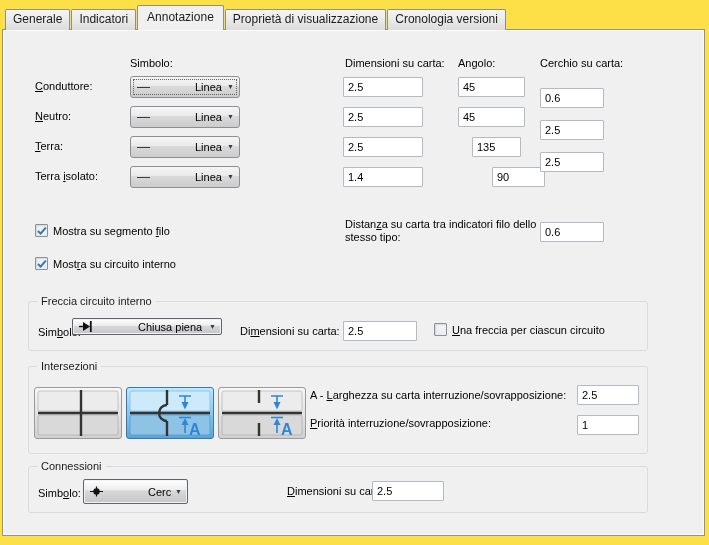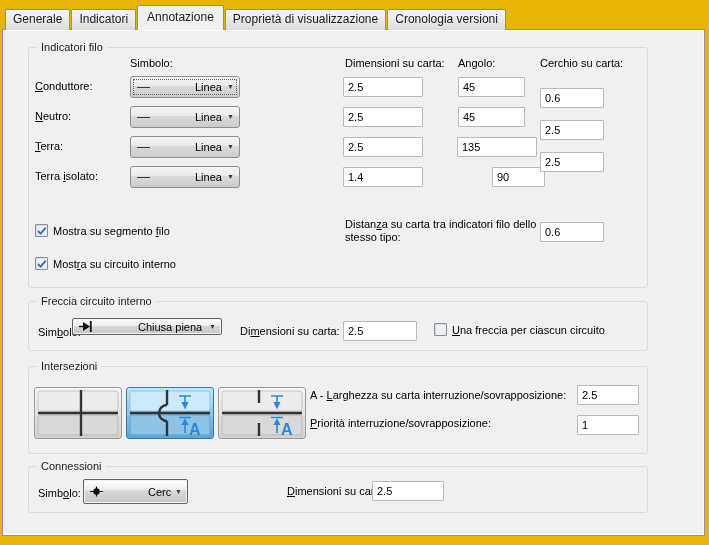--- a/index.html
+++ b/index.html
@@ -1,17 +1,17 @@
 <!DOCTYPE html>
 <html><head>
 <meta charset="utf-8">
 <style>
   html,body{margin:0;padding:0;}
   body{font-family:"Liberation Sans",sans-serif;}
-  #stage{position:relative;width:709px;height:545px;background:#eab308;overflow:hidden;}
+  #stage{position:relative;width:709px;height:545px;background:#fde047;overflow:hidden;}
   
   .tabs{position:absolute;left:5px;top:5px;height:25px;display:flex;align-items:flex-end;z-index:3;}
   .tab{box-sizing:border-box;height:21px;line-height:19px;padding:0 7px;margin-right:1px;
        border:1px solid #8c8e94;border-bottom:none;border-radius:2px 2px 0 0;
        background:linear-gradient(#f4f4f4,#ebebeb 45%,#dcdcdc);font-size:12px;color:#1b1b1b;cursor:default;}
   .tab.active{height:25px;line-height:23px;padding:0 9px;background:#f0f0f0;position:relative;z-index:4;}
   
   .page{position:absolute;left:2px;top:29px;width:701px;height:505px;border:1px solid #8f9295;
         background:#f0f0f0;box-shadow:inset 1px 1px 0 #fbfbfb,inset -1px -1px 0 #fbfbfb;z-index:1;}
   
@@ -60,23 +60,20 @@
   <div class="tabs">
     <div class="tab">Generale</div>
     <div class="tab">Indicatori</div>
     <div class="tab active">Annotazione</div>
     <div class="tab">Proprietà di visualizzazione</div>
     <div class="tab">Cronologia versioni</div>
   </div>
 
   <div class="page"></div>
 
-  <div class="group" style="left:28px;top:47px;width:618px;height:239px">
-    <span class="group-title">Indicatori filo</span>
-  </div>
 
   <span class="lbl" style="left:130px;top:57px">Simbolo:</span>
   <span class="lbl" style="left:345px;top:57px">Dimensioni su carta:</span>
   <span class="lbl" style="left:458px;top:57px">Angolo:</span>
   <span class="lbl" style="left:540px;top:57px">Cerchio su carta:</span>
 
   <span class="lbl" style="left:35px;top:80px"><u>C</u>onduttore:</span>
   <div class="combo focused" style="left:130px;top:76px;width:110px;height:22px">
     <span class="icon-line"></span>
     <span class="combo-text">Linea</span>
@@ -94,21 +91,21 @@
   <input class="field" style="left: 343px; top: 107px; width: 80px;" value="2.5">
   <input class="field" style="left: 458px; top: 107px; width: 67px;" value="45">
 
   <span class="lbl" style="left:35px;top:140px"><u>T</u>erra:</span>
   <div class="combo" style="left:130px;top:136px;width:110px;height:22px">
     <span class="icon-line"></span>
     <span class="combo-text">Linea</span>
     <span class="combo-arrow">▼</span>
   </div>
   <input class="field" style="left: 343px; top: 137px; width: 80px;" value="2.5">
-  <input class="field" style="left: 457px; top: 137px; width: 80px;" value="135">
+  <input class="field" style="left: 472px; top: 137px; width: 49px;" value="135">
 
   <span class="lbl" style="left:35px;top:170px">Terra <u>i</u>solato:</span>
   <div class="combo" style="left:130px;top:166px;width:110px;height:22px">
     <span class="icon-line"></span>
     <span class="combo-text">Linea</span>
     <span class="combo-arrow">▼</span>
   </div>
   <input class="field" style="left: 343px; top: 167px; width: 80px;" value="1.4">
   <input class="field" style="left: 458px; top: 167px; width: 53px; margin-left: 34px;" value="90">
 

